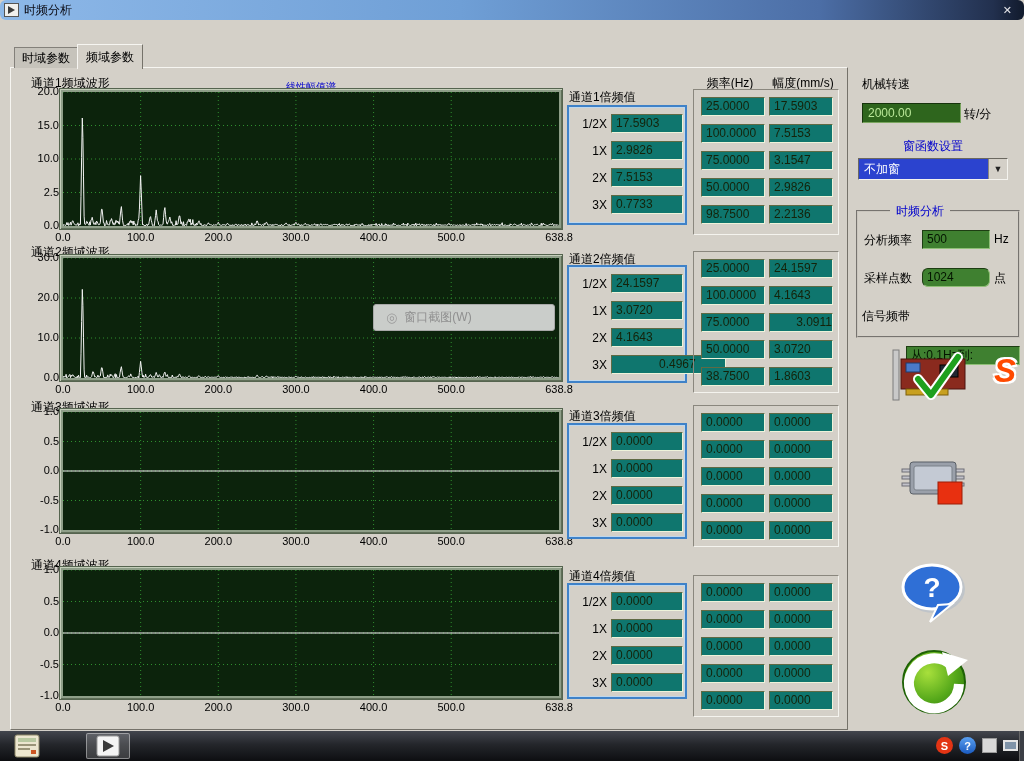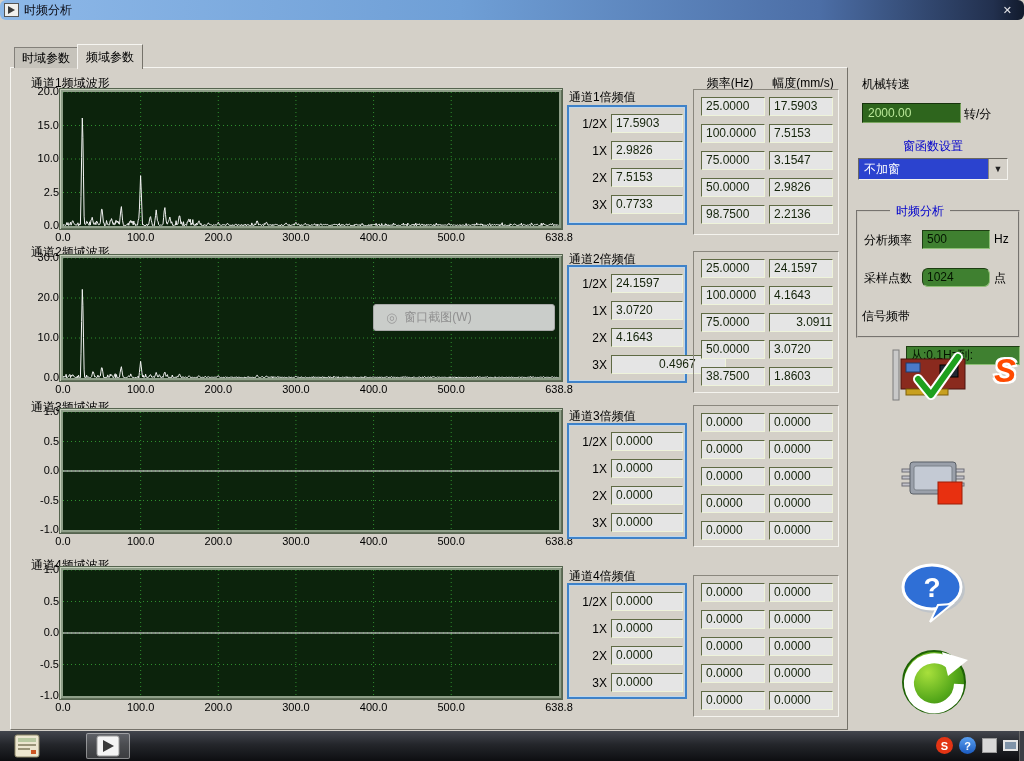--- a/index.html
+++ b/index.html
@@ -23,21 +23,21 @@
   .ch-label{position:absolute;font-size:12px;color:#000;white-space:nowrap;}
   .ch-overlay{position:absolute;font-size:10px;color:#0000cc;text-align:center;}
   .plot-frame{position:absolute;background:#8e9e88;border:1px solid #55644f;
               box-shadow:inset 1px 1px 0 #c4ceba,inset -1px -1px 0 #5f6e58;box-sizing:border-box;}
   .ytick{position:absolute;font-size:11px;text-align:right;color:#000;}
   .xtick{position:absolute;font-size:11px;text-align:center;color:#000;}
   
   .cl-title{position:absolute;font-size:12px;color:#000;white-space:nowrap;}
   .cluster-box{position:absolute;border:2px solid #3f82c8;box-shadow:inset 0 0 0 1px #bdd7ee;background:#d4d0c8;box-sizing:border-box;}
   .cl-lab{position:absolute;font-size:12px;text-align:right;color:#000;}
-  .val-green{position:absolute;background:#e5e5e5;border:1px solid;border-color:#5f6a44 #eef3da #eef3da #5f6a44;
+  .val-green{position:absolute;background:#0f766e;border:1px solid;border-color:#5f6a44 #eef3da #eef3da #5f6a44;
              color:#14230a;font-size:12px;line-height:17px;padding-left:4px;white-space:nowrap;overflow:hidden;box-sizing:content-box;}
   .group-panel{position:absolute;border:1px solid;border-color:#8a877e #f4f3ee #f4f3ee #8a877e;box-sizing:border-box;}
   .th{position:absolute;font-size:12px;text-align:center;color:#000;white-space:nowrap;}
   
   .lbl{position:absolute;font-size:12px;color:#000;white-space:nowrap;}
   .lbl-blue{position:absolute;font-size:12px;color:#0000cc;text-align:center;white-space:nowrap;}
   .val-dark{position:absolute;background:#2e651d;border:1px solid;border-color:#16330c #7aa55f #7aa55f #16330c;
             color:#b9e798;font-size:12px;line-height:18px;padding-left:5px;}
   .val-mid{position:absolute;background:#3f8030;border:1px solid;border-color:#1d3d12 #8fbf77 #8fbf77 #1d3d12;
            color:#041500;font-size:12px;line-height:17px;padding-left:4px;white-space:nowrap;overflow:hidden;}
@@ -89,20 +89,21 @@
 
     <div class="panel" id="panel">
       <span class="th" style="left:684px;top:7px;width:70px;">频率(Hz)</span>
       <span class="th" style="left:748px;top:7px;width:88px;">幅度(mm/s)</span>
 
       <div class="shot-btn" style="left:362px;top:236px;width:156px;height:25px;">
         <span class="shot-ico">◎</span>
         <span>窗口截图(W)</span>
       </div>
     <div class="ch-label" style="left: 20px; top: 7px;">通道1频域波形</div>
+        <div class="ch-overlay" style="left: 52px; top: 12px; width: 496px;">线性幅值谱</div>
         <div class="plot-frame" style="left: 48px; top: 20px; width: 504px; height: 142px;"></div>
         <svg width="496" height="134" style="position: absolute; left: 52px; top: 24px;">
           <rect x="0" y="0" width="496" height="134" fill="#0c230c"></rect>
           <line x1="77.64558547276144" y1="0" x2="77.64558547276144" y2="134" stroke="#2f8f2f" stroke-dasharray="1 3"></line>
           <line x1="155.29117094552288" y1="0" x2="155.29117094552288" y2="134" stroke="#2f8f2f" stroke-dasharray="1 3"></line>
           <line x1="232.9367564182843" y1="0" x2="232.9367564182843" y2="134" stroke="#2f8f2f" stroke-dasharray="1 3"></line>
           <line x1="310.58234189104576" y1="0" x2="310.58234189104576" y2="134" stroke="#2f8f2f" stroke-dasharray="1 3"></line>
           <line x1="388.22792736380717" y1="0" x2="388.22792736380717" y2="134" stroke="#2f8f2f" stroke-dasharray="1 3"></line>
           <line x1="0" y1="0" x2="496" y2="0" stroke="#2f8f2f" stroke-dasharray="1 3"></line>
           <line x1="0" y1="33.5" x2="496" y2="33.5" stroke="#2f8f2f" stroke-dasharray="1 3"></line>

